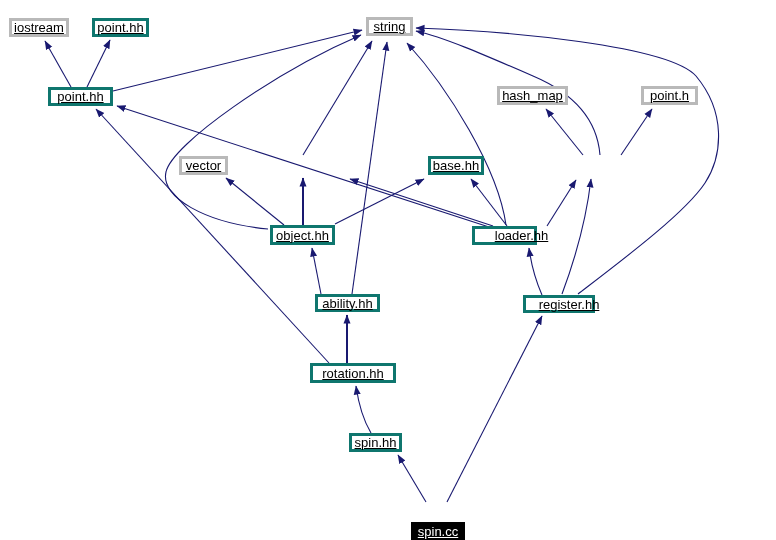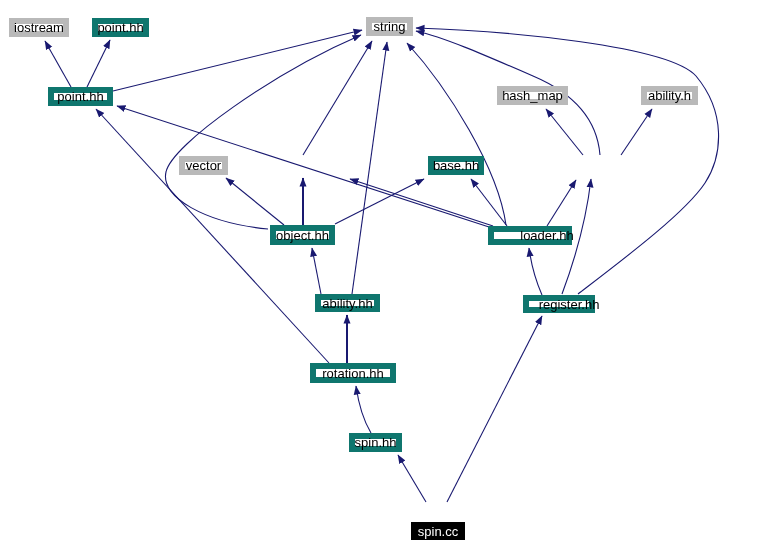--- a/index.html
+++ b/index.html
@@ -15,28 +15,29 @@
     position: absolute;
     left: 0; top: 0;
   }
   .edge {
     fill: none;
   }
   .node {
     position: absolute;
     box-sizing: border-box;
     background: #ffffff;
-    border: 6px solid #0f766e;
+    border: 3px solid #0f766e;
     display: flex;
     align-items: center;
     justify-content: center;
     font-size: 13px;
     line-height: 1;
     color: #000000;
     white-space: nowrap;
+    text-decoration: underline;
   }
   .node.system { border-color: #b9b9b9; }
   .node.main   { background: #000000; color: #ffffff; border-color: #000000; margin-top: 20px; }
 </style>
 </head>
 <body>
 
 <div class="canvas">
 
   <svg class="edge-layer" width="776" height="540" viewBox="0 0 776 540" xmlns="http://www.w3.org/2000/svg">
@@ -71,24 +72,24 @@
       <path d="M 371,433 C 362,418 358,400 356,386" class="edge" stroke="#191970" stroke-width="1.1" marker-end="url(#arrow)"></path>
       <path d="M 426,502 L 398,455" class="edge" stroke="#191970" stroke-width="1.1" marker-end="url(#arrow)"></path>
       <path d="M 447,502 L 542,316" class="edge" stroke="#191970" stroke-width="1.1" marker-end="url(#arrow)"></path>
     </svg>
 
   <div class="node system" style="left: 9px; top: 18px; width: 60px; height: 19px;">iostream</div>
   <div class="node project" style="left: 92px; top: 18px; width: 57px; height: 19px;">point.hh</div>
   <div class="node system" style="left: 366px; top: 17px; width: 47px; height: 19px;">string</div>
   <div class="node project" style="left: 48px; top: 87px; width: 65px; height: 19px;">point.hh</div>
   <div class="node system" style="left: 497px; top: 86px; width: 71px; height: 19px;">hash_map</div>
-  <div class="node system" style="left: 641px; top: 86px; width: 57px; height: 19px;">ability.h</div>
+  <div class="node system" style="left: 641px; top: 86px; width: 57px; height: 19px;">point.h</div>
   <div class="node system" style="left: 179px; top: 156px; width: 49px; height: 19px;">vector</div>
   <div class="node project" style="left: 428px; top: 156px; width: 56px; height: 19px;">base.hh</div>
   <div class="node project" style="left: 270px; top: 225px; width: 65px; height: 20px;">object.hh</div>
-  <div class="node project" style="left: 488px; top: 226px; width: 84px; height: 19px; padding-left: 34px;">loader.hh</div>
+  <div class="node project" style="left: 472px; top: 226px; width: 65px; height: 19px; padding-left: 34px;">loader.hh</div>
   <div class="node project" style="left: 315px; top: 294px; width: 65px; height: 18px;">ability.hh</div>
   <div class="node project" style="left: 523px; top: 295px; width: 72px; height: 18px; padding-left: 20px;">register.hh</div>
   <div class="node project" style="left: 310px; top: 363px; width: 86px; height: 20px;">rotation.hh</div>
   <div class="node project" style="left: 349px; top: 433px; width: 53px; height: 19px;">spin.hh</div>
   <div class="node main" style="left: 411px; top: 502px; width: 54px; height: 19px;">spin.cc</div>
 
 </div>
 
 </body></html>

